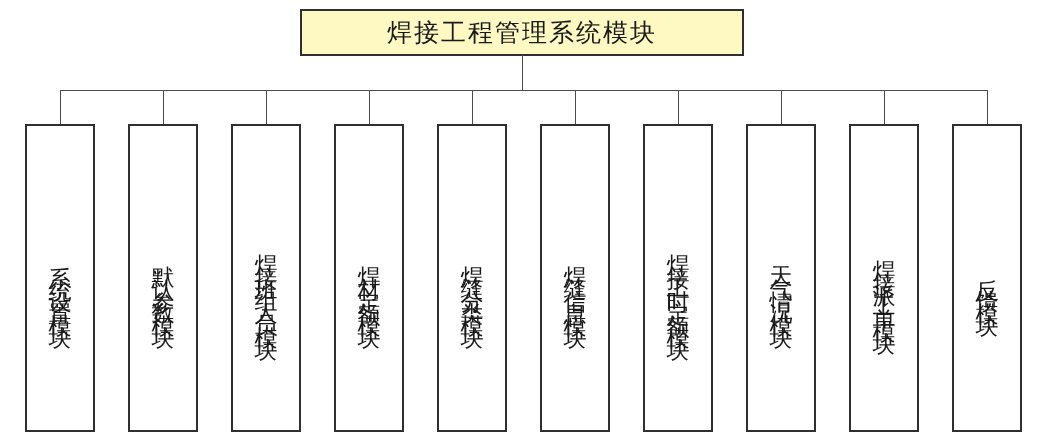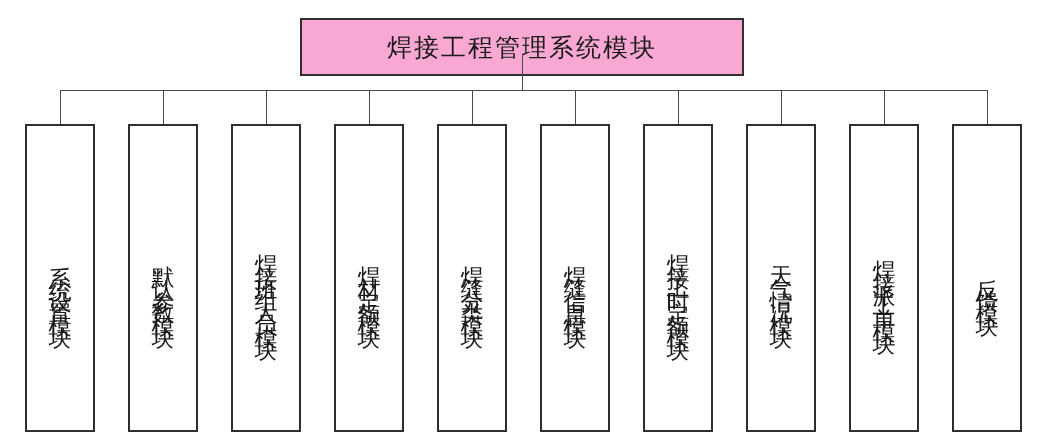--- a/index.html
+++ b/index.html
@@ -13,26 +13,26 @@
     height: 445px;
     background: #ffffff;
     font-family: "Liberation Serif", "DejaVu Serif", serif;
     color: #1a1a1a;
     overflow: hidden;
   }
   
   .root-box {
     position: absolute;
     left: 300px;
-    top: 18px;
+    top: 9px;
     width: 444px;
-    height: 58px;
+    height: 47px;
     border: 2px solid #2f2f2f;
     box-sizing: border-box;
-    background: #f9a8d4;
+    background: #fef9c3;
     display: flex;
     align-items: center;
     justify-content: center;
     font-size: 25px;
     letter-spacing: 2px;
     white-space: nowrap;
   }
   
   .line {
     position: absolute;

